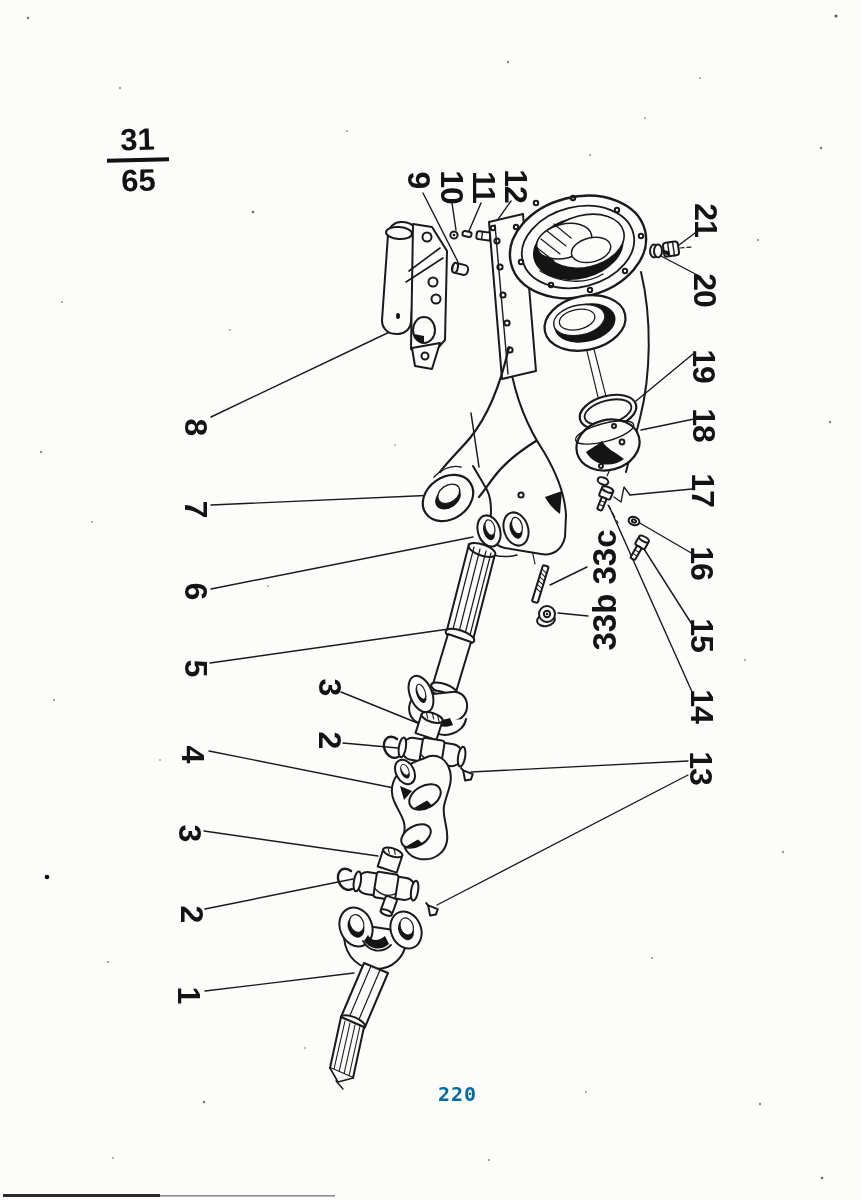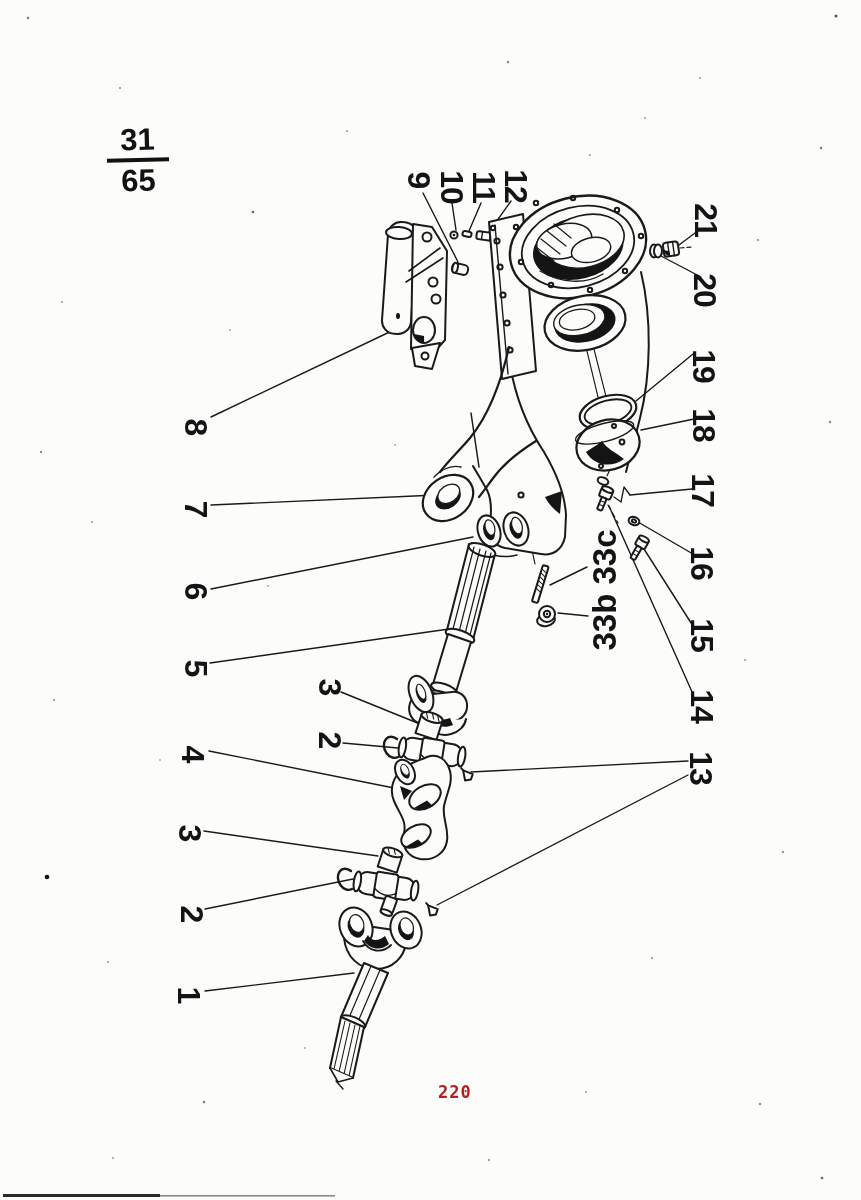--- a/index.html
+++ b/index.html
@@ -21,21 +21,21 @@
   }
   .plate-ref{
     position:absolute;left:106px;top:124px;width:64px;text-align:center;
     font-weight:700;font-size:31px;line-height:1.02;color:#121212;
     transform:rotate(-1.5deg);
   }
   .plate-ref .bar{height:4px;background:#121212;margin:2px 1px 3px 1px;}
   .page-num{
     position:absolute;left:438px;top:1082px;
     font-family:"DejaVu Sans Mono","Liberation Mono",monospace;
-    font-weight:700;font-size:17px;letter-spacing:1px;color:#b91c1c;
+    font-weight:700;font-size:20px;letter-spacing:1px;color:#0369a1;
   }
 </style>
 </head>
 <body>
 
 <div class="page">
 
 <svg width="861" height="1200" viewBox="0 0 861 1200">
   <g fill="none" stroke="#1a1a1a" stroke-width="2" stroke-linecap="round" stroke-linejoin="round">
 

